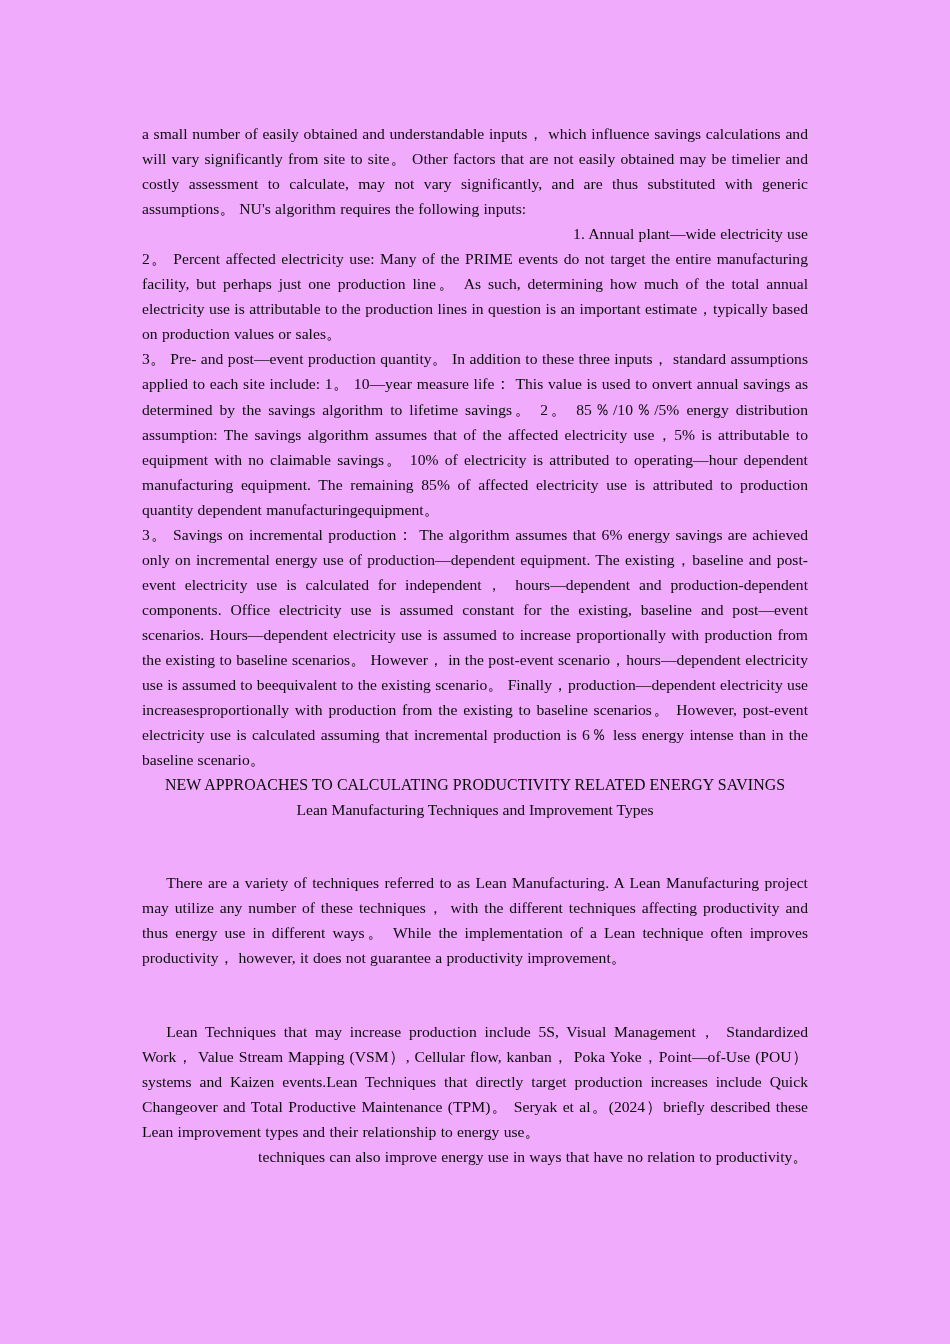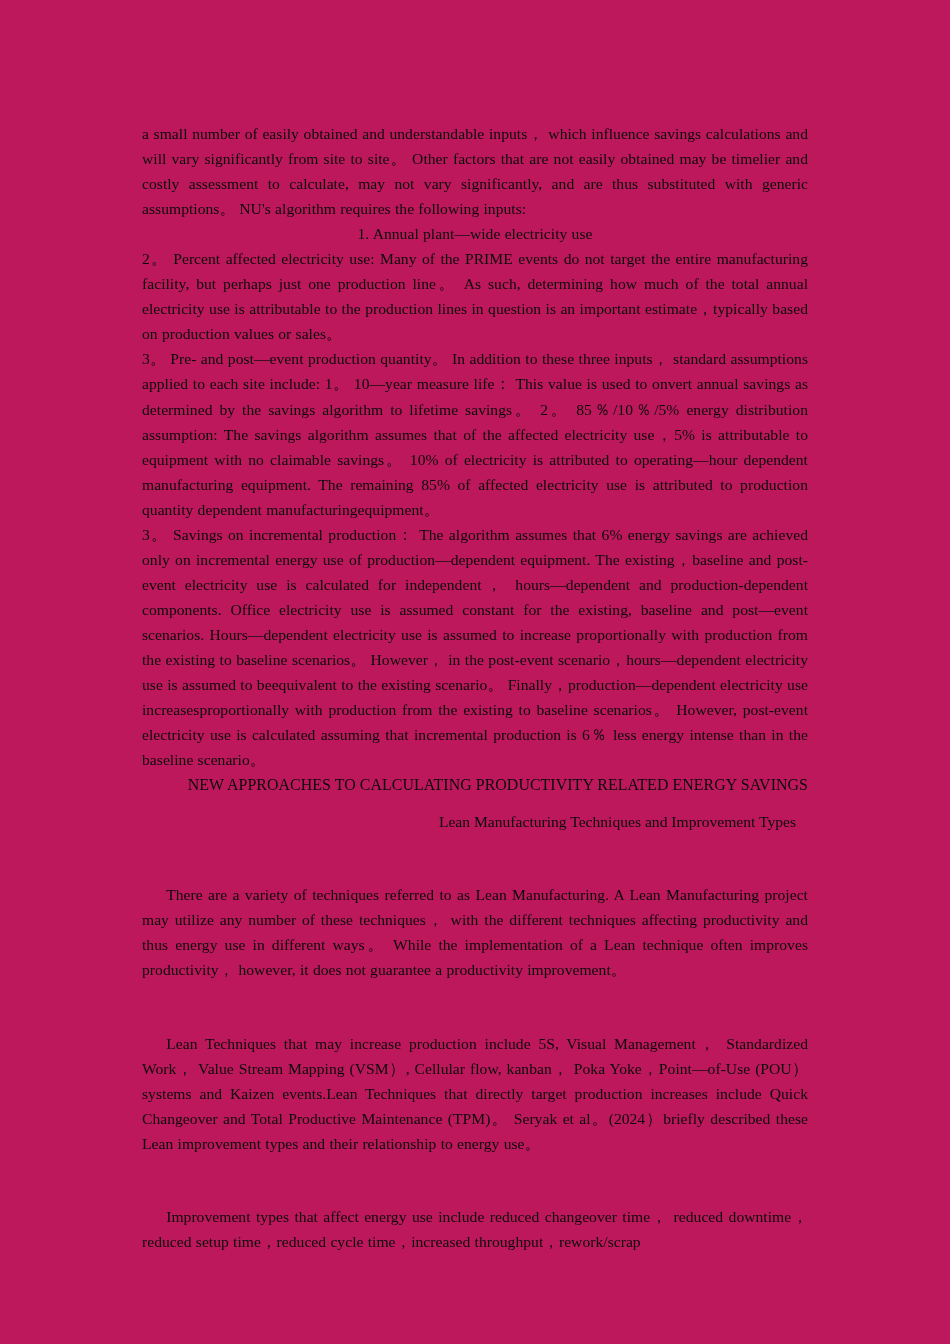--- a/index.html
+++ b/index.html
@@ -52,42 +52,42 @@
     text-indent: 1.55em;
     margin-top: 48px;
   }
 
   
   p.heading-major {
     margin: 0;
     padding: 0;
     font-size: 15.9px;
     line-height: 25.05px;
-    text-align: right;
+    text-align: center;
     letter-spacing: 0.004em;
     white-space: nowrap;
   }
 
   p.heading-minor {
-    margin: 12px;
+    margin: 0;
     padding: 0;
     font-size: 15.6px;
     line-height: 25.05px;
-    text-align: right;
+    text-align: center;
   }
 
   
   p.para.ragged {
-    text-align: center;
+    text-align: right;
   }
 </style>
 </head>
 <body style="color: rgb(10, 10, 10);">
 
-<div class="page" style="background: #be185d;">
+<div class="page" style="background: #f0abfc;">
   <div class="text-column">
 
     <p class="para">a small number of easily obtained and understandable inputs，  which influence savings calculations and will vary significantly from site to site。  Other factors that are not easily obtained may be timelier and costly assessment to calculate, may not vary significantly, and are thus substituted with generic assumptions。 NU's algorithm requires the following inputs:</p>
 
     <p class="para ragged">1. Annual plant—wide electricity use</p>
 
     <p class="para">2。  Percent affected electricity use:  Many of the PRIME events do not target the entire manufacturing facility, but perhaps just one production line。  As such, determining how much of the total annual electricity use is attributable to the production lines in question is an important estimate，typically based on production values or sales。</p>
 
     <p class="para">3。  Pre- and post—event production quantity。  In addition to these three inputs，  standard assumptions applied to each site include: 1。  10—year measure life：  This value is used to onvert annual savings as determined by the savings algorithm to lifetime savings。  2。 85％/10％/5% energy distribution assumption: The savings algorithm assumes that of the affected electricity use，5% is attributable to equipment with no claimable savings。 10% of electricity is attributed to operating—hour dependent manufacturing equipment. The remaining 85% of affected electricity use is attributed to production quantity dependent manufacturingequipment。</p>
 
@@ -95,17 +95,17 @@
 
     <p class="heading-major">NEW APPROACHES TO CALCULATING PRODUCTIVITY RELATED ENERGY SAVINGS</p>
 
     <p class="heading-minor">Lean Manufacturing Techniques and Improvement Types</p>
 
     <p class="para indent">There are a variety of techniques referred to as Lean Manufacturing. A Lean Manufacturing project may utilize any number of these techniques，  with the different techniques affecting productivity and thus energy use in different ways。  While the implementation of a Lean technique often improves productivity，  however, it does not guarantee a productivity improvement。</p>
 
     <p class="para indent">Lean Techniques that may increase production include 5S, Visual Management，  Standardized Work，  Value Stream Mapping (VSM）, Cellular flow, kanban，  Poka Yoke，Point—of-Use (POU）  systems and Kaizen events.Lean Techniques that directly target production increases include Quick Changeover and Total Productive Maintenance (TPM)。  Seryak et al。(2024）briefly described these Lean improvement types and their relationship to energy use。</p>
 
 
+    <p class="para ragged">techniques can also improve energy use in ways that have no relation to productivity。</p>
 
-    <p class="para indent">Improvement types that affect energy use include reduced changeover time，  reduced downtime，reduced setup time，reduced cycle time，increased throughput，rework/scrap</p>
 
   </div>
 </div>
 
 </body></html>

